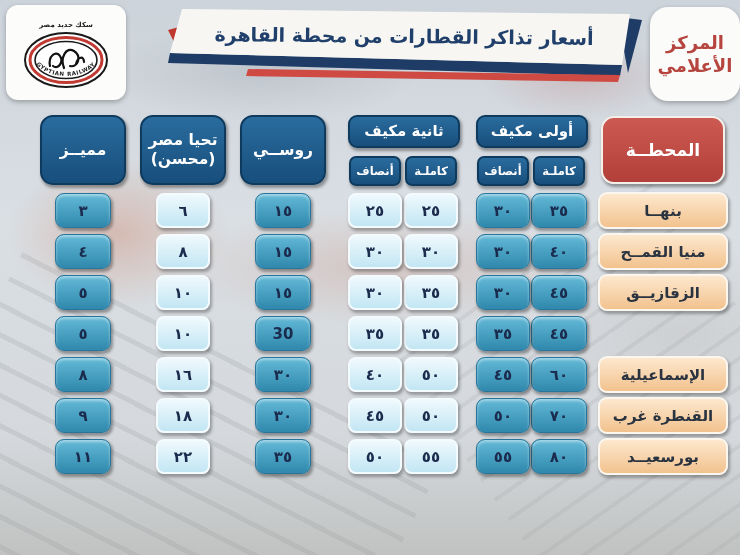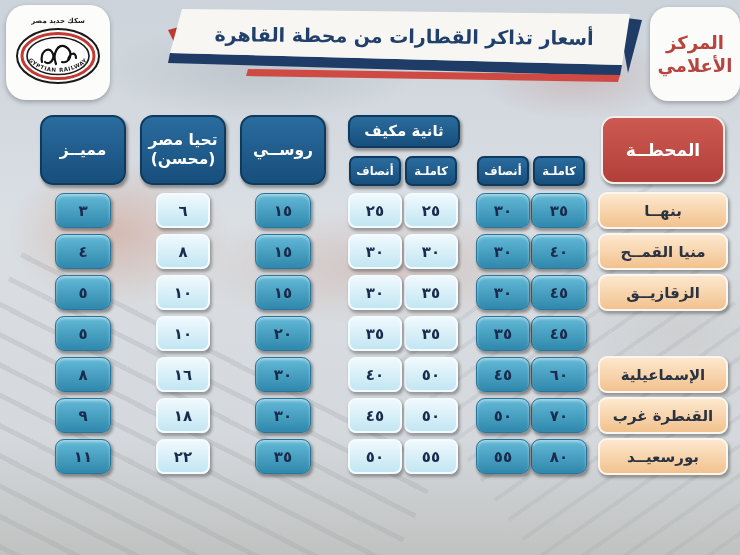--- a/index.html
+++ b/index.html
@@ -17,22 +17,22 @@
     radial-gradient(ellipse 230px 70px at 35% 13%,rgba(125,132,142,.35),rgba(125,132,142,0) 70%),
     radial-gradient(ellipse 210px 130px at 92% 60%,rgba(150,140,128,.25),rgba(150,140,128,0) 70%);}
   .tracks1{position:absolute;left:-70px;bottom:-90px;width:470px;height:310px;transform:rotate(27deg);
     background:repeating-linear-gradient(0deg,rgba(75,80,85,.30) 0 5px,transparent 5px 27px);opacity:.35;pointer-events:none;}
   .tracks2{position:absolute;right:-50px;bottom:-70px;width:310px;height:390px;transform:rotate(-35deg);
     background:repeating-linear-gradient(0deg,rgba(75,80,85,.26) 0 4px,transparent 4px 24px);opacity:.3;pointer-events:none;}
   .gravel{position:absolute;left:0;right:0;bottom:0;height:120px;pointer-events:none;
     background:linear-gradient(180deg,rgba(160,158,150,0),rgba(160,158,150,.35));}
 
   
-  .logo-card{position:absolute;top:5px;left:6px;width:104px;height:95px;background:#fcfcfa;border-radius:20px;
-    box-shadow:0 2px 5px rgba(0,0,0,.28);display:flex;align-items:center;justify-content:center;}
+  .logo-card{position:absolute;top:5px;left:6px;width:120px;height:95px;background:#fcfcfa;border-radius:12px;
+    box-shadow:0 2px 5px rgba(0,0,0,.28);display:flex;align-items:flex-end;justify-content:center;}
   .media-card{position:absolute;top:7px;right:0;width:90px;height:94px;background:#fbfbf9;border-radius:18px;
     box-shadow:0 2px 5px rgba(0,0,0,.28);display:flex;flex-direction:column;align-items:center;justify-content:center;
     color:#b5453e;font-weight:bold;font-size:18px;line-height:1.3;}
   .banner{position:absolute;top:3px;left:168px;width:474px;height:84px;}
   .banner svg{position:absolute;inset:0;}
   .banner-title{position:absolute;top:10px;left:14px;width:444px;height:46px;display:flex;align-items:center;justify-content:center;
     color:#20406b;font-weight:bold;font-size:19px;transform:rotate(.6deg);}
 
   
   .tbl{position:absolute;top:110px;right:12px;display:grid;direction:rtl;
@@ -97,20 +97,23 @@
   <div class="media-card">
     <span>المركز</span>
     <span>الأعلامي</span>
   </div>
 
   <div class="tbl">
 
     <div class="cel" style="grid-column:1;grid-row:1/3">
         <div class="hdr red">المحطــة</div>
       </div>
+    <div class="cel" style="grid-column:3/5;grid-row:1">
+        <div class="hdr blue grp">أولى مكيف</div>
+      </div>
     <div class="cel" style="grid-column:3;grid-row:2">
         <div class="hdr blue sub">كاملـة</div>
       </div>
     <div class="cel" style="grid-column:4;grid-row:2">
         <div class="hdr blue sub">أنصاف</div>
       </div>
     <div class="cel" style="grid-column:6/8;grid-row:1">
         <div class="hdr blue grp">ثانية مكيف</div>
       </div>
     <div class="cel" style="grid-column:6;grid-row:2">
@@ -213,21 +216,21 @@
     <div class="cel" style="grid-column:4;grid-row:6">
         <div class="box teal">٣٥</div>
       </div>
     <div class="cel" style="grid-column:6;grid-row:6">
         <div class="box light">٣٥</div>
       </div>
     <div class="cel" style="grid-column:7;grid-row:6">
         <div class="box light">٣٥</div>
       </div>
     <div class="cel" style="grid-column:9;grid-row:6">
-        <div class="box teal">٢٠</div>
+        <div class="box teal">30</div>
       </div>
     <div class="cel" style="grid-column:11;grid-row:6">
         <div class="box light">١٠</div>
       </div>
     <div class="cel" style="grid-column:13;grid-row:6">
         <div class="box teal">٥</div>
       </div>
 
     <div class="cel" style="grid-column:1;grid-row:7">
         <div class="box station-box">الإسماعيلية</div>

